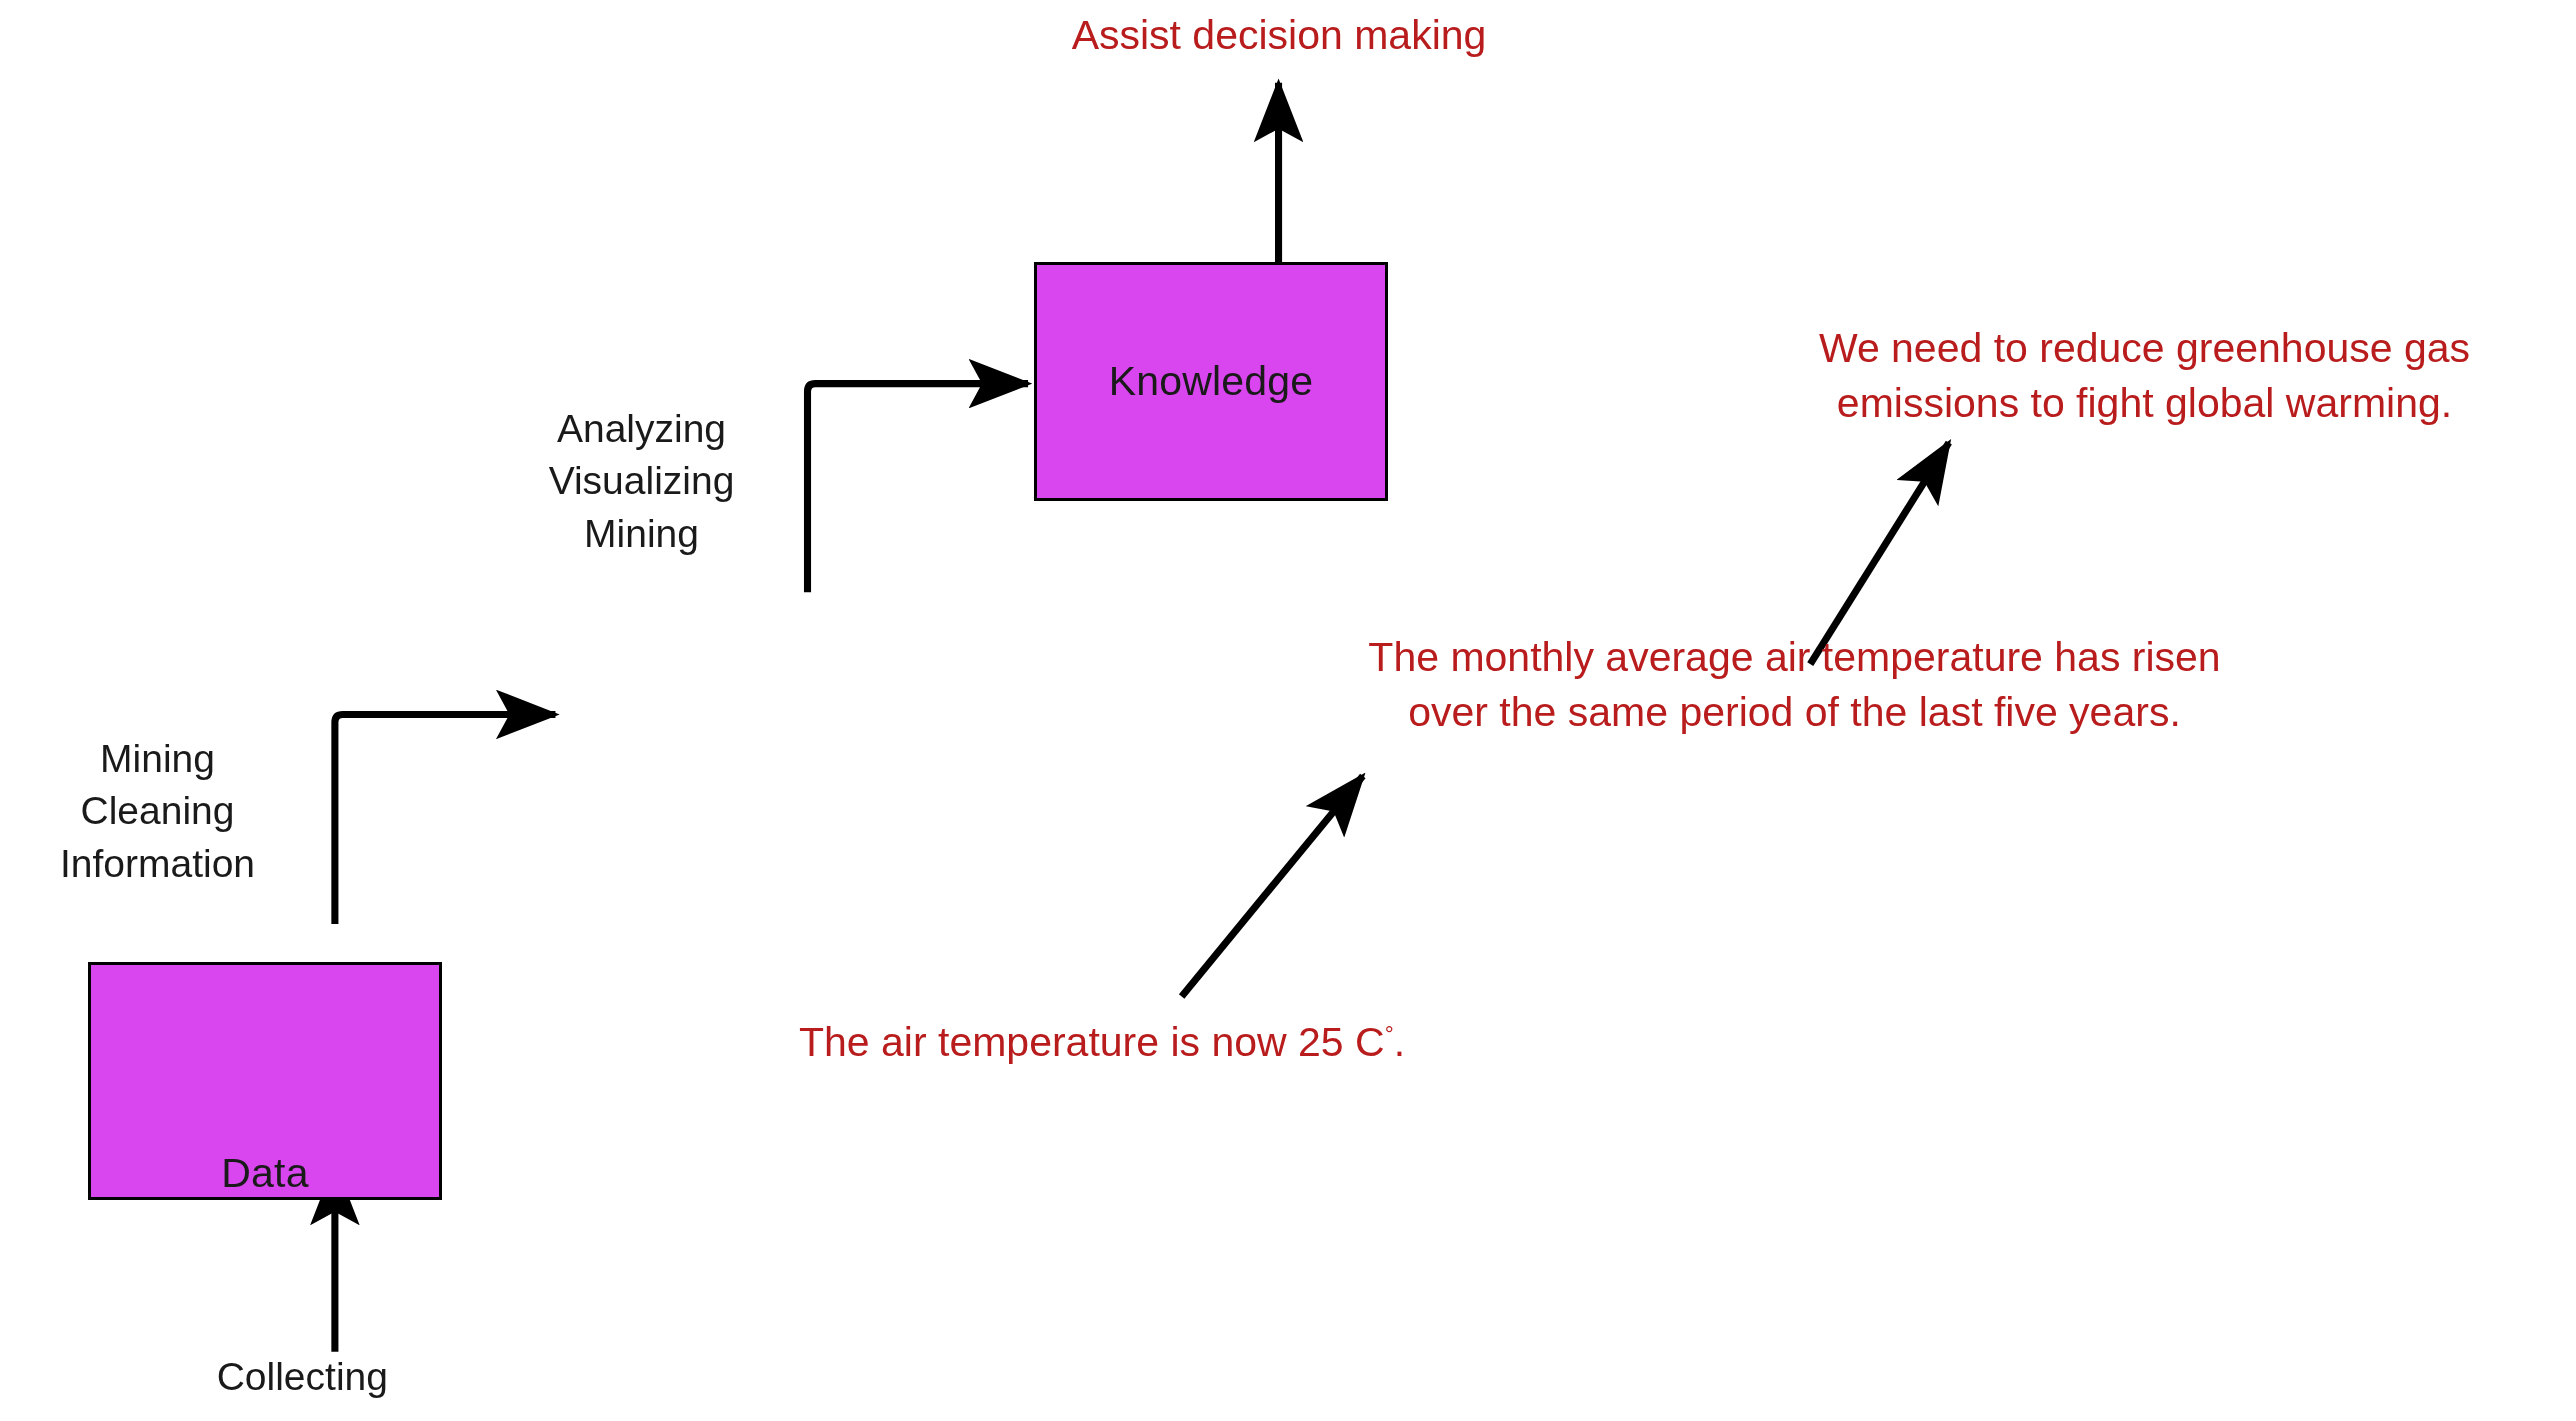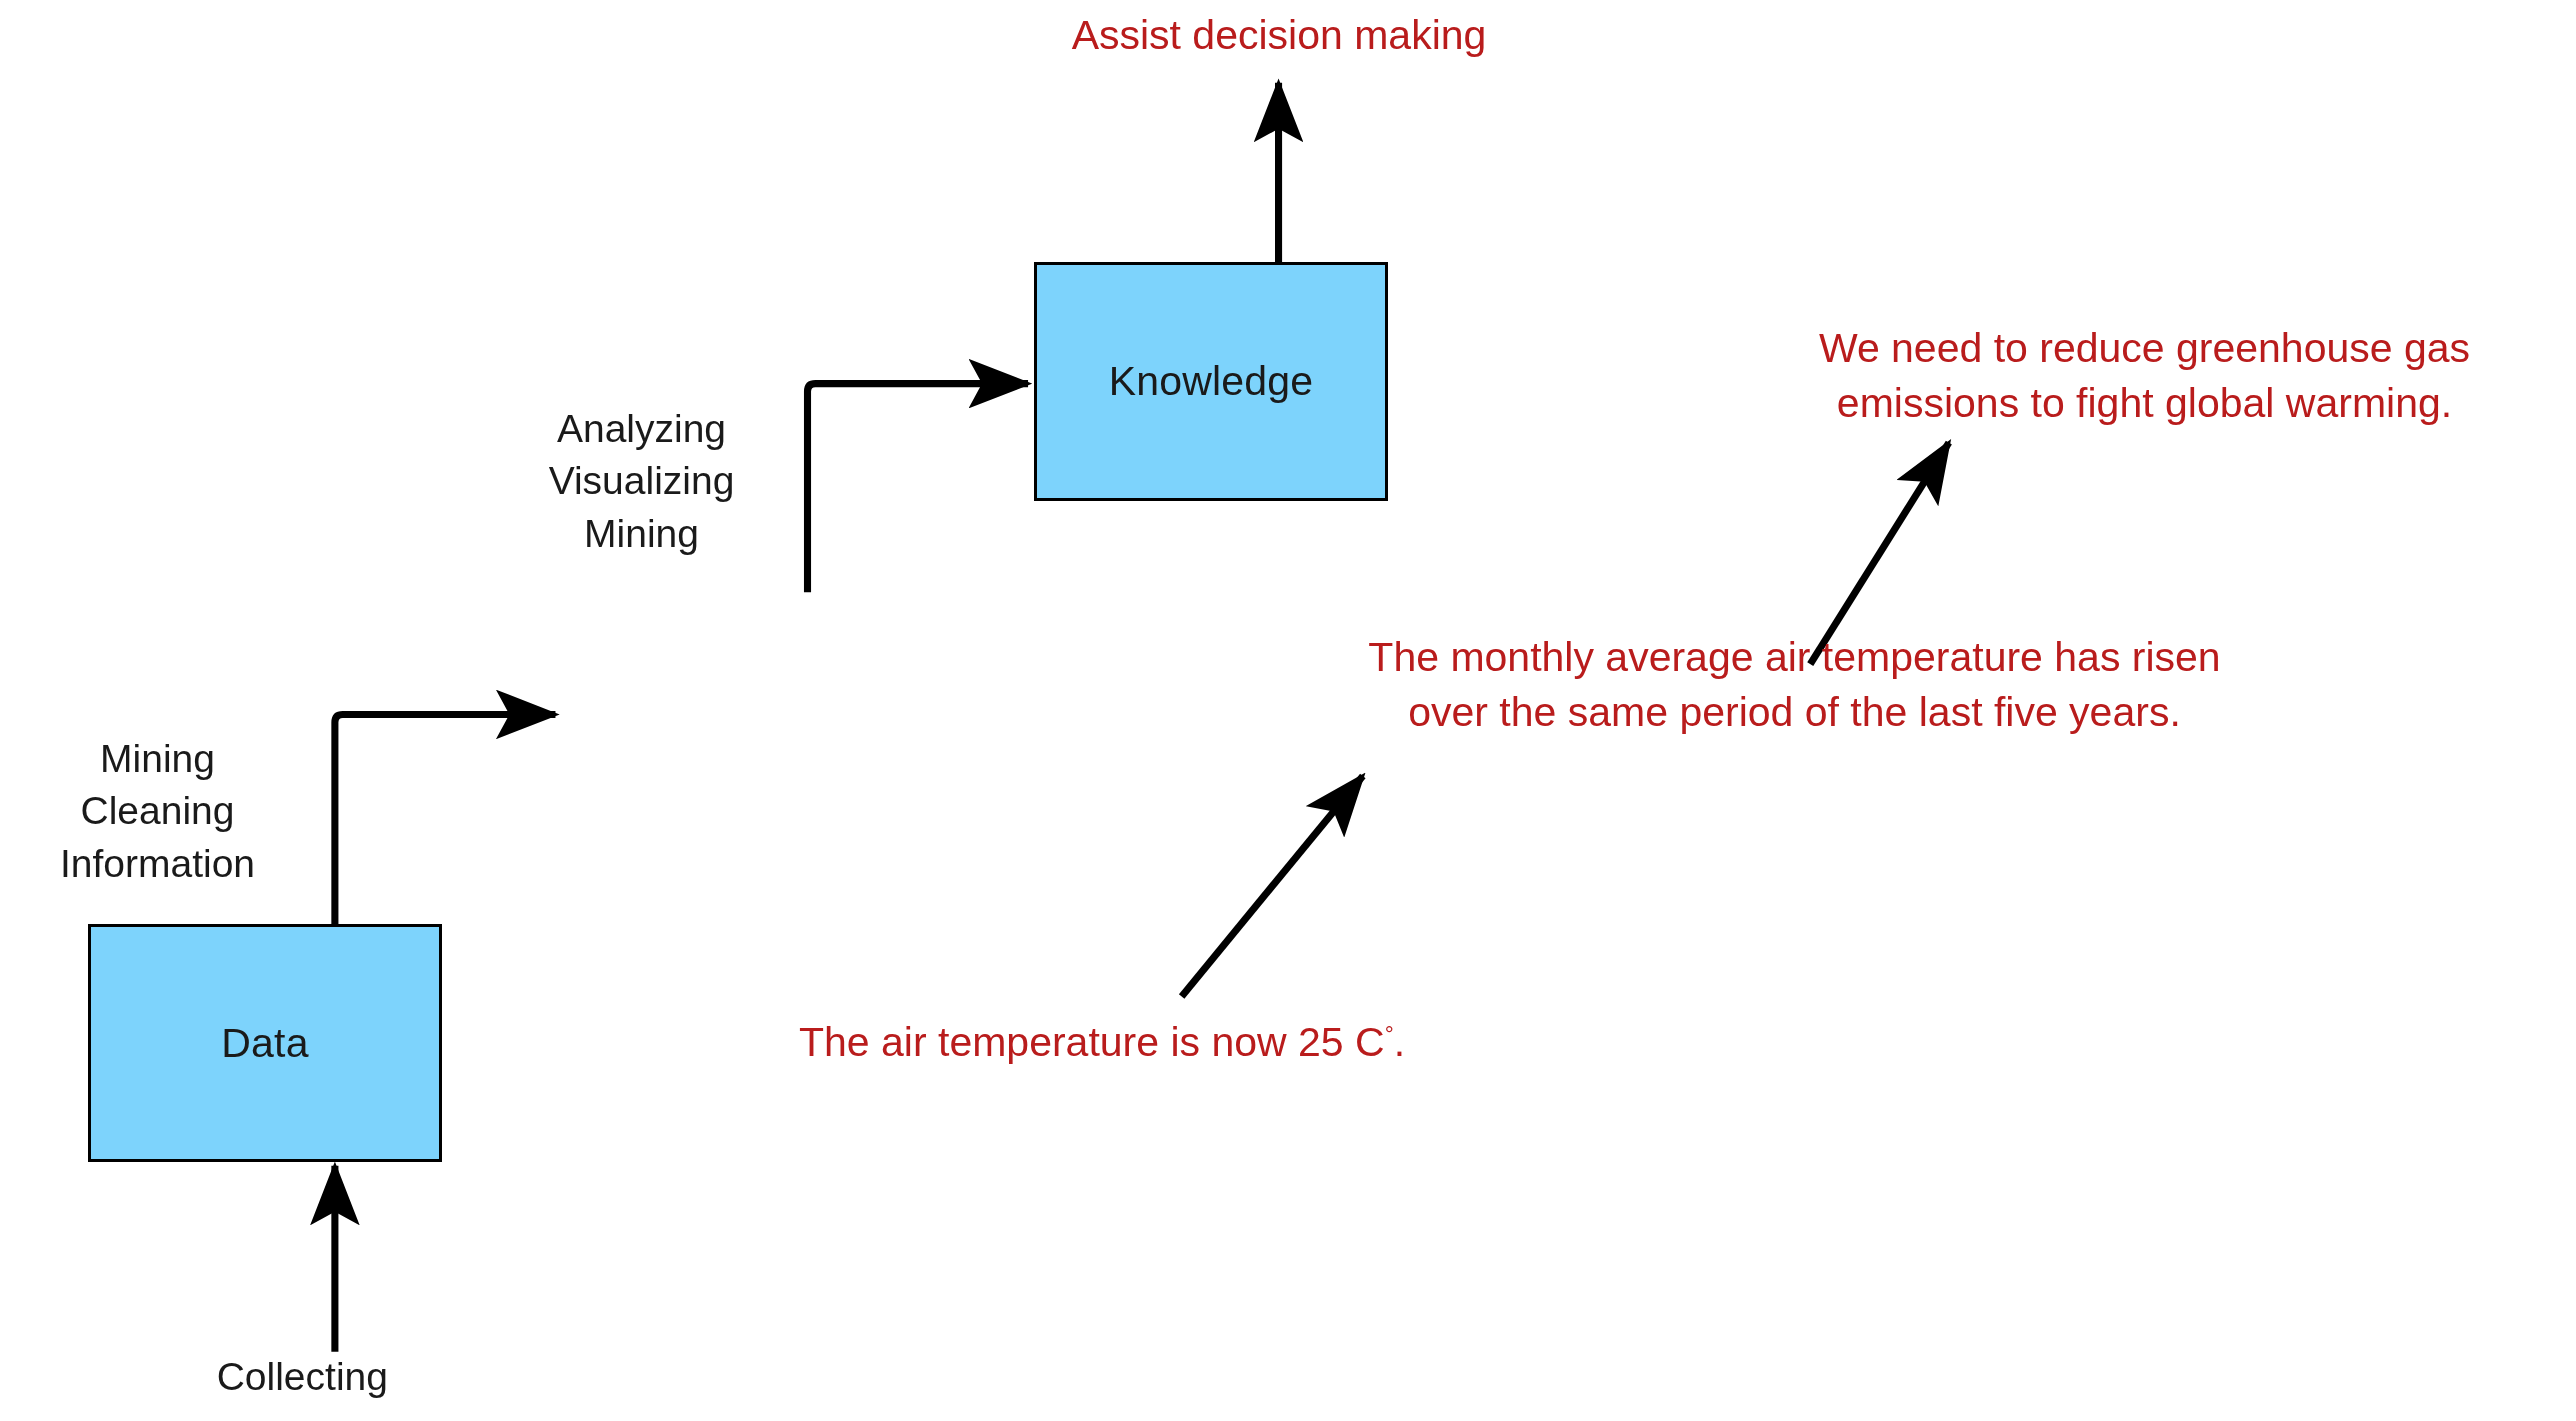--- a/index.html
+++ b/index.html
@@ -19,21 +19,21 @@
     position: absolute;
     left: 0;
     top: 0;
     width: 2576px;
     height: 1421px;
   }
   .node-box {
     position: absolute;
     box-sizing: border-box;
     border: 3.9px solid #000000;
-    background: #7dd3fc;
+    background: #d946ef;
     display: flex;
     align-items: center;
     justify-content: center;
   }
   .node-label {
     font-size: 41px;
     color: #1a1a1a;
     font-family: "Liberation Sans", sans-serif;
     letter-spacing: 0.2px;
     white-space: nowrap;
@@ -80,21 +80,21 @@
 
     <path d="M1025,752 L1025,497 Q1025,487 1035,487 L1305,487" fill="none" stroke="#000000" stroke-width="9" stroke-linecap="butt" marker-end="url(#arrowhead)"></path>
 
     <path d="M1623,333 L1623,105" fill="none" stroke="#000000" stroke-width="9" marker-end="url(#arrowhead)"></path>
 
     <path d="M1500,1265 L1730,985" fill="none" stroke="#000000" stroke-width="9" marker-end="url(#arrowhead)"></path>
 
     <path d="M2298,843 L2474,562" fill="none" stroke="#000000" stroke-width="9" marker-end="url(#arrowhead)"></path>
   </svg>
 
-  <div class="node-box" style="left:88px; top:924px; width:354px; height:238px;">
+  <div class="node-box" style="left:88px; top:962px; width:354px; height:238px;align-items:flex-end;">
     <span class="node-label">Data</span>
   </div>
 
 
   <div class="node-box" style="left:1034px; top:262px; width:354px; height:239px;">
     <span class="node-label">Knowledge</span>
   </div>
 
   <div class="edge-label" style="left:19.7px; top:1351px; width:630px; text-align:left;">
     <div style="margin-left:197px;">Collecting</div>

